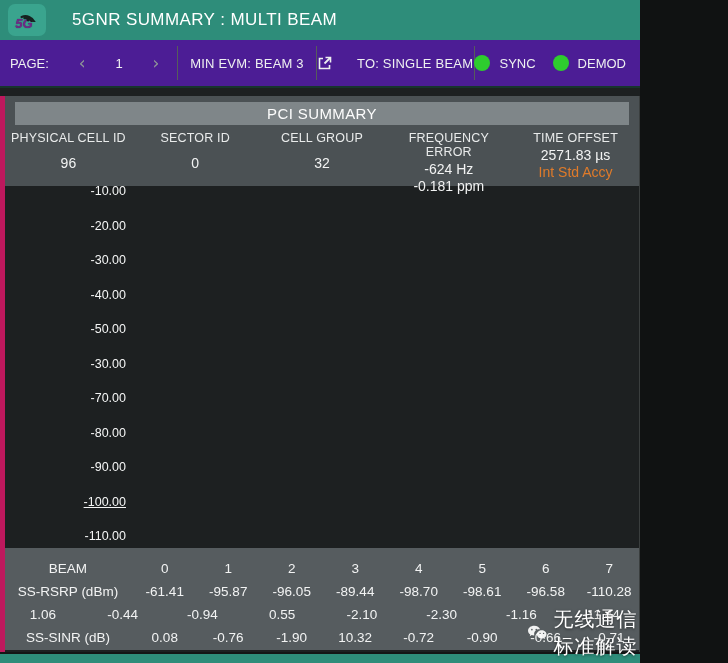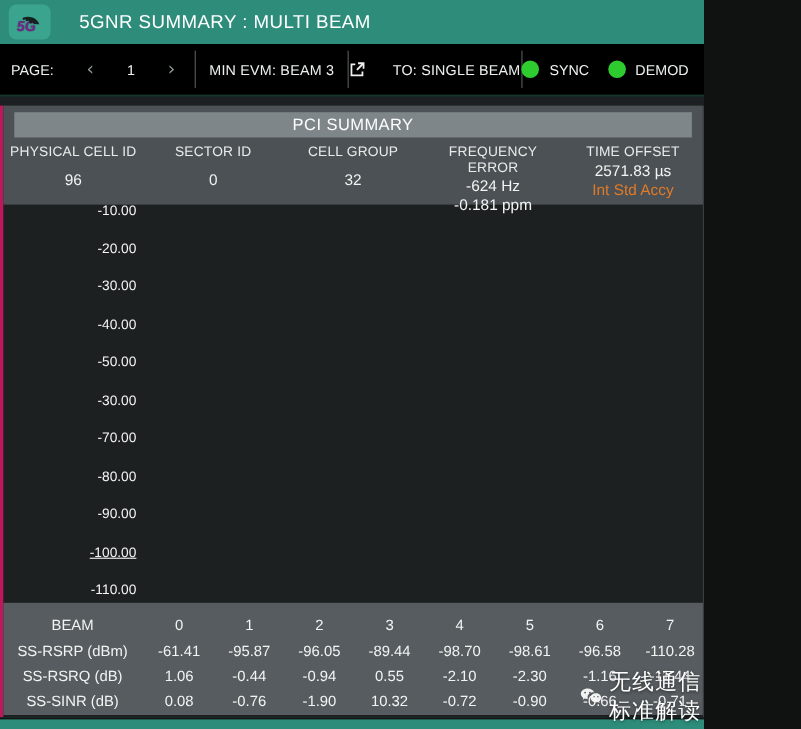--- a/index.html
+++ b/index.html
@@ -10,37 +10,37 @@
   
   .titlebar { height:40px; background:#2e8d7a; display:flex; align-items:center; }
   .logo-tile { width:38px; height:32px; margin-left:8px; background:#3aa48e; border-radius:7px;
                position:relative; display:flex; align-items:center; justify-content:center; }
   .logo-5g { font-size:13px; font-weight:bold; font-style:italic; color:#6e2a86; position:relative; top:3px; left:-3px;
              text-shadow:0 0 1px #4c1d5e; }
   .logo-arcs { position:absolute; top:4px; right:5px; }
   .page-title { color:#ffffff; font-size:17px; font-weight:normal; letter-spacing:.4px; margin-left:26px; }
 
   
-  .toolbar { height:48px; background:#000000; display:flex; align-items:center; color:#eef0f0;
+  .toolbar { height:48px; background:#4c1d95; display:flex; align-items:center; color:#eef0f0;
              font-size:13px; border-bottom:2px solid #18352e; }
   .nav-page { width:196px; display:flex; align-items:center; justify-content:space-between; padding:0 14px 0 10px; }
   .chev { color:#8f9797; font-size:17px; line-height:1; background:none; border:none; cursor:pointer; padding:0 4px;
           font-family:"DejaVu Sans",sans-serif; }
   .page-num { color:#f2f3f3; }
   .vsep { width:1px; height:34px; background:#565c5c; }
   .btn-plain { background:none; border:none; color:#eef0f0; font-size:13px; cursor:pointer;
                font-family:"Liberation Sans","DejaVu Sans",sans-serif; letter-spacing:.2px; }
   .min-evm { width:154px; text-align:center; }
   .to-single { width:176px; display:flex; align-items:center; justify-content:center; gap:25px; }
   .status-group { flex:1; display:flex; align-items:center; justify-content:flex-end; gap:9px; padding-right:14px; }
   .dot { width:16px; height:16px; border-radius:50%; background:#2ecc2e; display:inline-block; }
   .status-label { margin-right:8px; }
 
   
-  .content { height:562px; border-left:3px solid #be185d; border-right:1px solid #3a3e3e; background:#1d2021; }
+  .content { height:562px; border-left:5px solid #be185d; border-right:1px solid #3a3e3e; background:#1d2021; }
 
   
   .pci { margin-top:8px; height:90px; background:#4b5154; padding-top:6px; }
   .pci-strip { height:23px; margin:0 10px; background:#7f8689; color:#fdfdfd; font-size:15px;
                display:flex; align-items:center; justify-content:center; letter-spacing:.4px; }
   .pci-fields { display:flex; margin-top:6px; }
   .pci-field { flex:1; text-align:center; color:#f2f3f3; }
   .pci-label { font-size:12.5px; color:#e9ebeb; letter-spacing:.2px; }
   .pci-val { font-size:14px; margin-top:2px; }
   .pci-field.single .pci-val { margin-top:10px; }
@@ -179,21 +179,20 @@
           <div class="tcell">-61.41</div>
           <div class="tcell">-95.87</div>
           <div class="tcell">-96.05</div>
           <div class="tcell">-89.44</div>
           <div class="tcell">-98.70</div>
           <div class="tcell">-98.61</div>
           <div class="tcell">-96.58</div>
           <div class="tcell">-110.28</div>
         </div>
         <div class="trow">
-          <div class="tlabel">SS-RSRQ (dB)</div>
           <div class="tcell">1.06</div>
           <div class="tcell">-0.44</div>
           <div class="tcell">-0.94</div>
           <div class="tcell">0.55</div>
           <div class="tcell">-2.10</div>
           <div class="tcell">-2.30</div>
           <div class="tcell">-1.16</div>
           <div class="tcell">-11.44</div>
         </div>
         <div class="trow">

